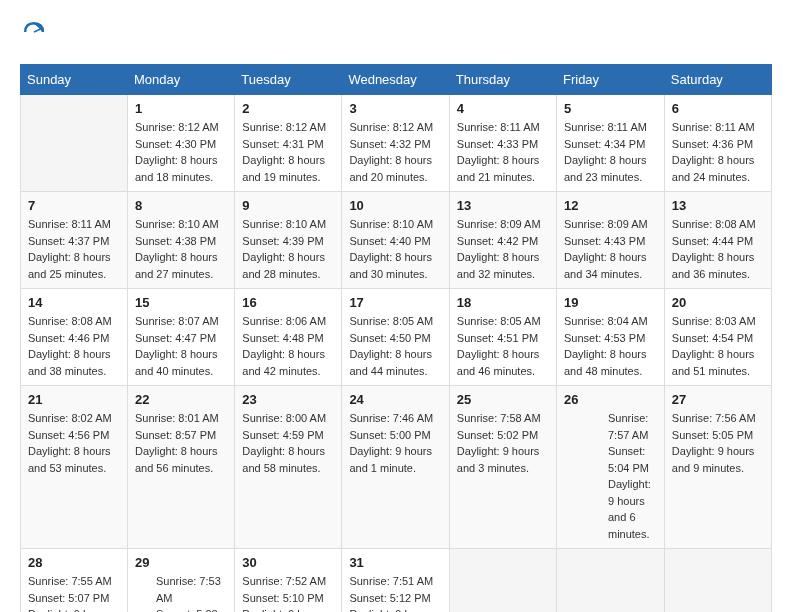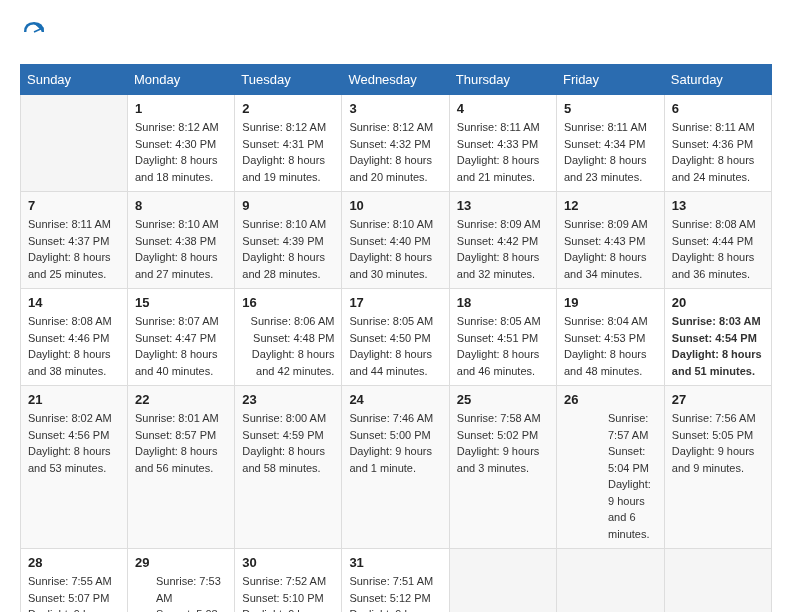--- a/index.html
+++ b/index.html
@@ -230,21 +230,21 @@
         </td>
         <td>
           <div class="day-number">15</div>
           <div class="day-info" style="white-space: pre-line;">Sunrise: 8:07 AM
 Sunset: 4:47 PM
 Daylight: 8 hours
 and 40 minutes.</div>
         </td>
         <td>
           <div class="day-number">16</div>
-          <div class="day-info" style="white-space: pre-line; text-align: right;">Sunrise: 8:06 AM
+          <div class="day-info" style="white-space: pre-line;">Sunrise: 8:06 AM
 Sunset: 4:48 PM
 Daylight: 8 hours
 and 42 minutes.</div>
         </td>
         <td>
           <div class="day-number">17</div>
           <div class="day-info" style="white-space: pre-line;">Sunrise: 8:05 AM
 Sunset: 4:50 PM
 Daylight: 8 hours
 and 44 minutes.</div>
@@ -258,21 +258,21 @@
         </td>
         <td>
           <div class="day-number">19</div>
           <div class="day-info" style="white-space: pre-line;">Sunrise: 8:04 AM
 Sunset: 4:53 PM
 Daylight: 8 hours
 and 48 minutes.</div>
         </td>
         <td>
           <div class="day-number">20</div>
-          <div class="day-info" style="white-space: pre-line; font-weight: bold;">Sunrise: 8:03 AM
+          <div class="day-info" style="white-space: pre-line;">Sunrise: 8:03 AM
 Sunset: 4:54 PM
 Daylight: 8 hours
 and 51 minutes.</div>
         </td>
       </tr>
       <tr>
         <td>
           <div class="day-number">21</div>
           <div class="day-info" style="white-space: pre-line;">Sunrise: 8:02 AM
 Sunset: 4:56 PM

